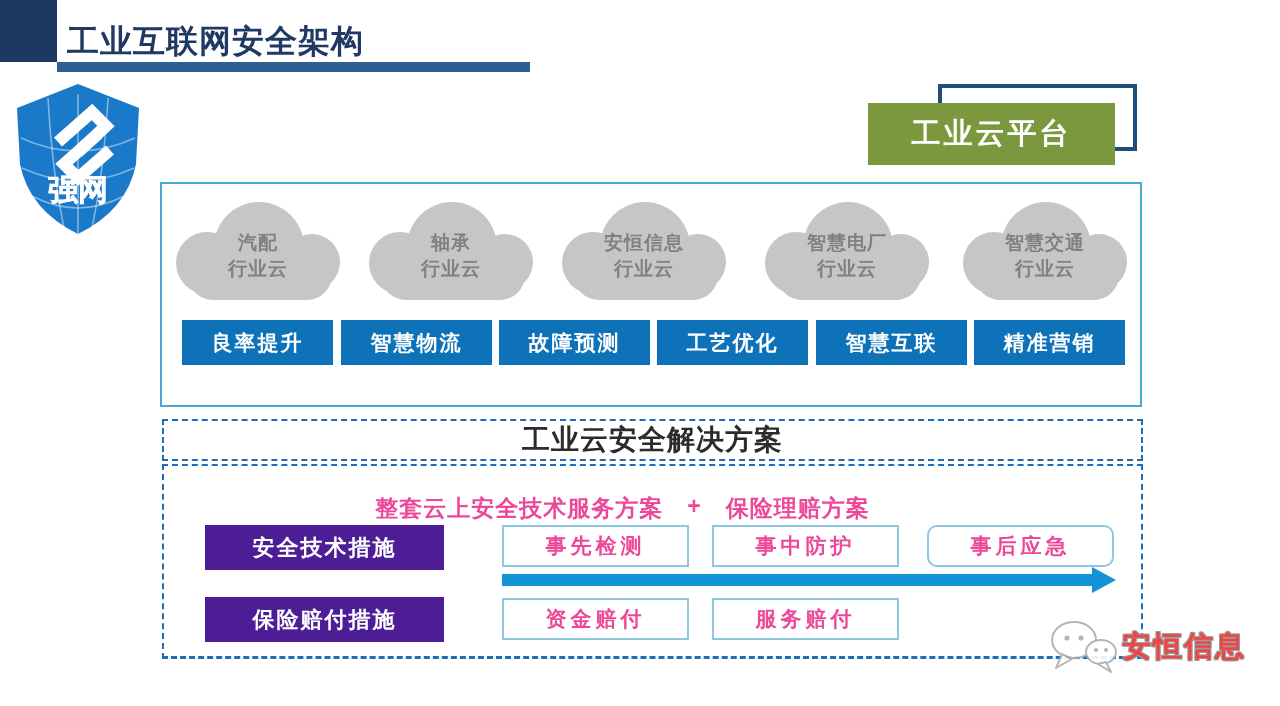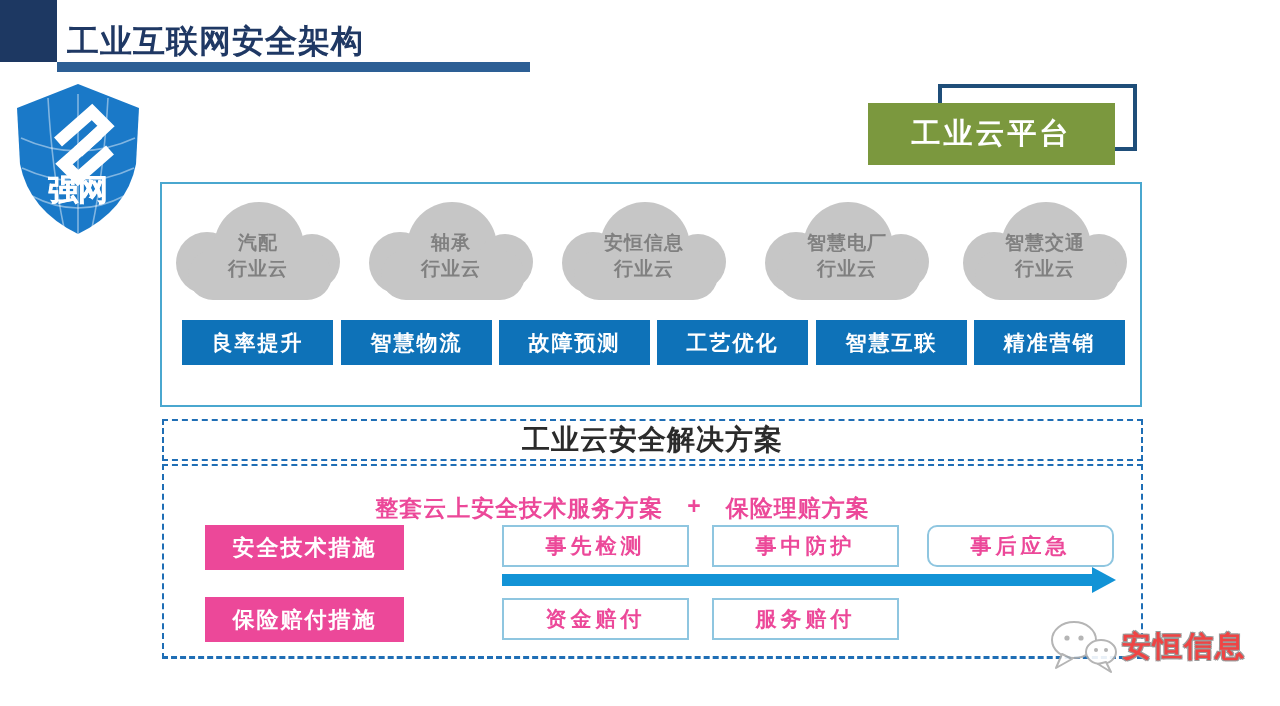--- a/index.html
+++ b/index.html
@@ -50,21 +50,21 @@
   .solution-main-box{
     position:absolute;left:162px;top:464px;width:977px;height:190px;border:2px dashed #1f6eb5;
     border-bottom-width:3px;background:#ffffff;
   }
   .subtitle{
     position:absolute;left:0;right:60px;top:15px;display:flex;justify-content:center;
     color:#ec4899;font-size:23px;font-weight:bold;letter-spacing:1px;margin-top:12px;
   }
   .subtitle .plus{margin:0 24px;}
   .measure-btn{
-    position:absolute;left:41px;width:199px;height:45px;background:#ec4899;
+    position:absolute;left:41px;width:239px;height:45px;background:#4c1d95;
     display:flex;align-items:center;justify-content:center;
     color:#ffffff;font-size:22px;font-weight:bold;letter-spacing:2px;
   }
   .measure-btn.r1{top:59px;}
   .measure-btn.r2{top:131px;}
   .item-box{
     position:absolute;width:183px;height:38px;border:2px solid #8fc6e0;background:#ffffff;
     display:flex;align-items:center;justify-content:center;
     color:#ec4899;font-size:21px;font-weight:bold;letter-spacing:4px;
   }

